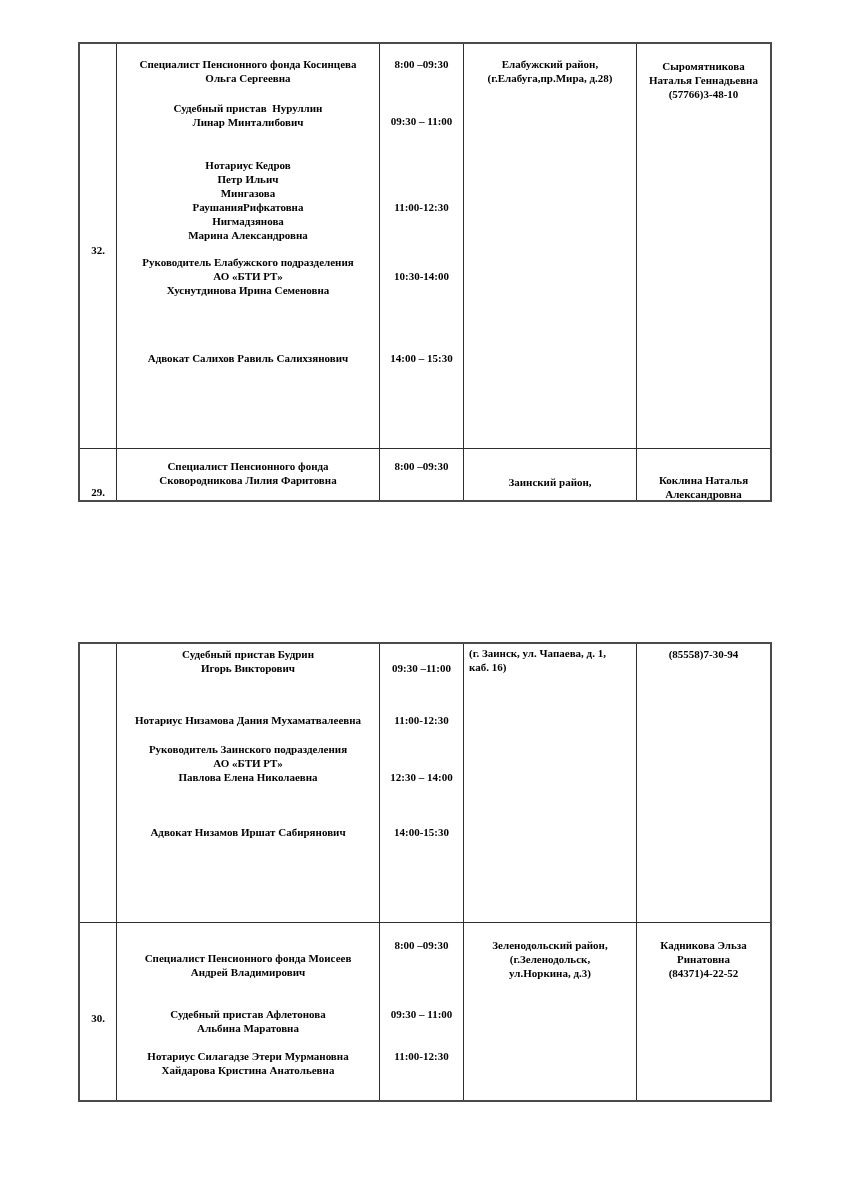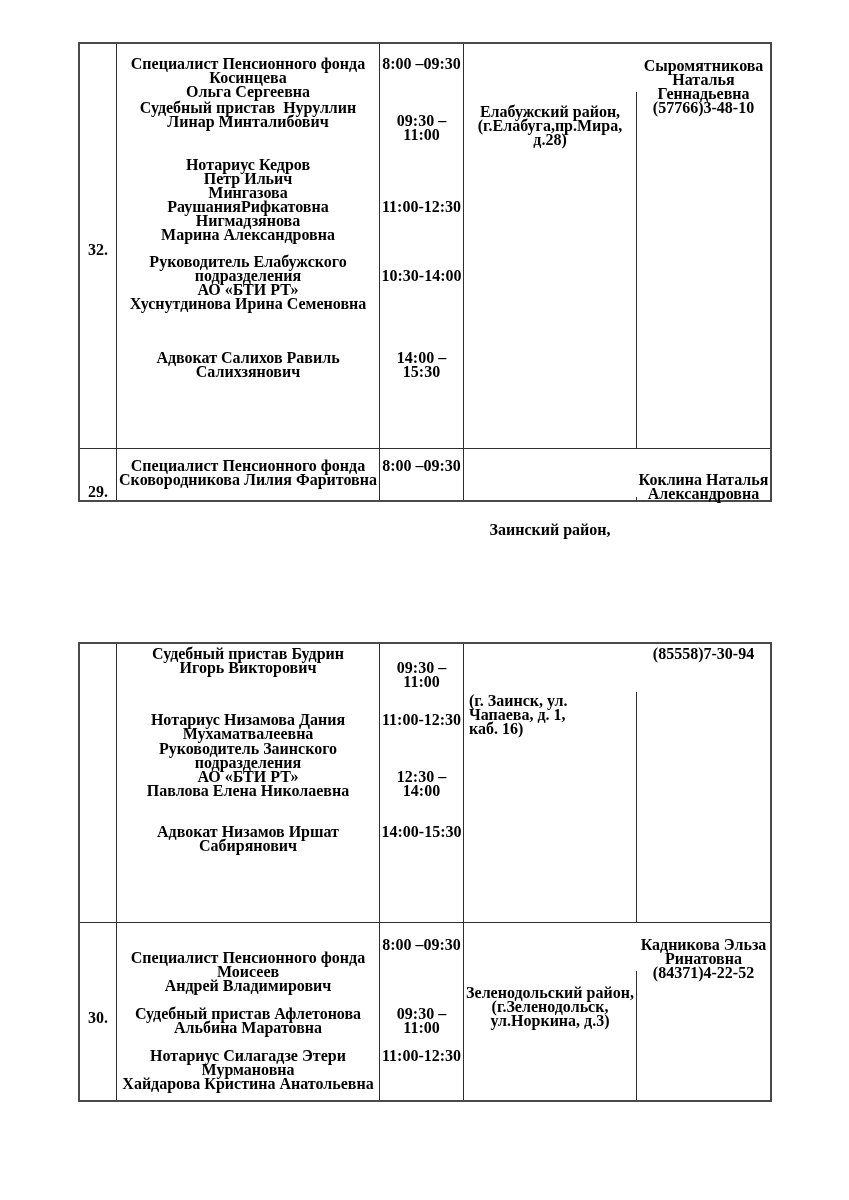--- a/index.html
+++ b/index.html
@@ -26,26 +26,26 @@
   }
   .tbl-1 { top: 42px; }
   .tbl-2 { top: 642px; }
   .trow { display: flex; position: relative; width: 100%; }
   .trow.divided { border-bottom: 1px solid #2e2e2e; }
   .cell { position: relative; border-right: 1px solid #2e2e2e; }
   .cell:last-child { border-right: none; }
   .c-num   { width: 37px;  }
   .c-name  { width: 263px; }
   .c-time  { width: 84px;  }
-  .c-loc   { width: 173px; margin-top: 48px; }
+  .c-loc   { width: 173px; }
   .c-phone { width: 133px; }
   .txt {
     position: absolute; left: 0; right: 0;
     text-align: center;
-    font-size: 16px;
+    font-size: 11px;
     line-height: 14px;
     white-space: pre-wrap;
   }
   .txt.left {
     text-align: left;
     padding-left: 5px;
     padding-right: 2px;
   }
 </style>
 </head>

